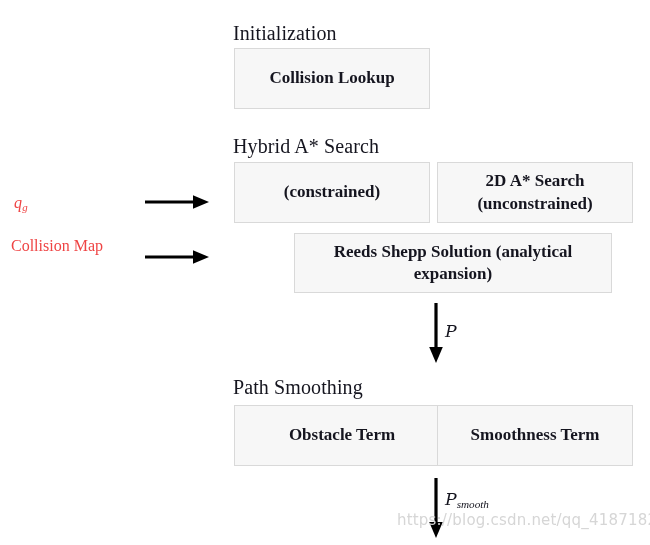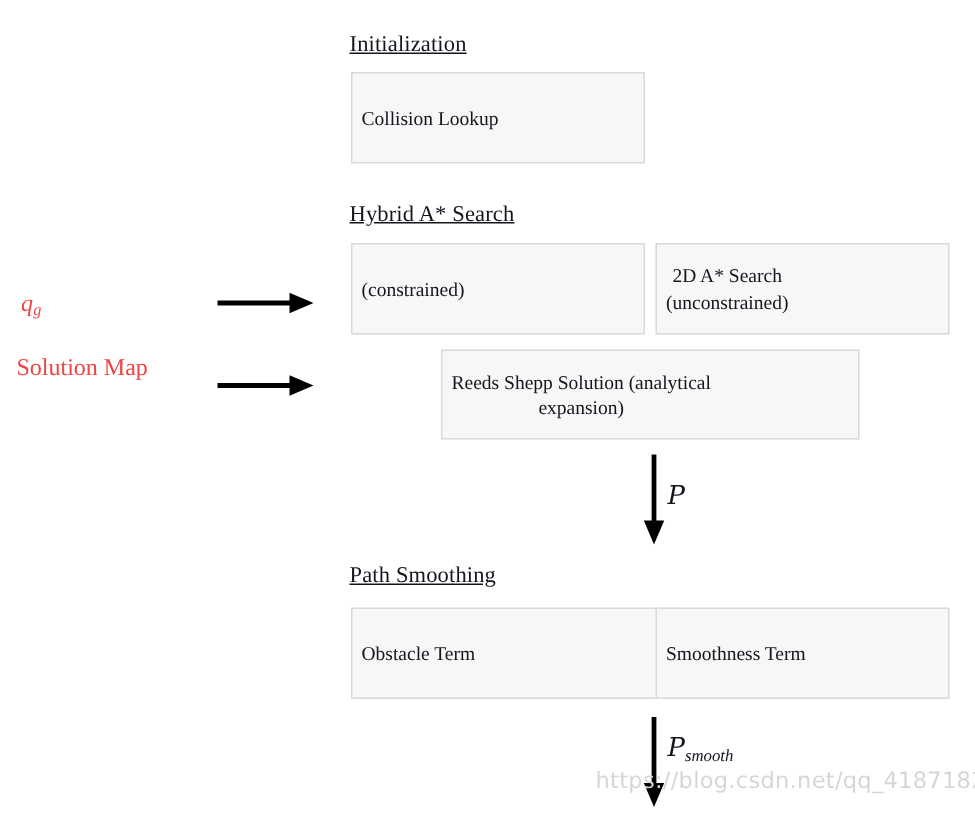--- a/index.html
+++ b/index.html
@@ -19,52 +19,53 @@
   .canvas {
     position: absolute;
     left: 0; top: 0;
     width: 650px;
     height: 545px;
   }
 
   
   .section-heading {
     position: absolute;
-    font-size: 15px;
+    font-size: 20px;
     line-height: 1;
     color: #15151f;
     white-space: nowrap;
     letter-spacing: 0.1px;
-    text-decoration: underline;
   }
   .heading-init   { left: 233px; top: 23px; }
   .heading-hybrid { left: 233px; top: 136px; }
   .heading-smooth { left: 233px; top: 377px; }
 
   
   .box {
     position: absolute;
     box-sizing: border-box;
     background: #f7f7f7;
     border: 1px solid #d9d9d9;
     display: flex;
     align-items: center;
+    justify-content: center;
     text-align: center;
-    font-size: 13px;
+    font-size: 17px;
     line-height: 1.32;
     color: #15151f;
     padding: 2px 6px;
+    font-weight: bold;
   }
   .box span { display: block; }
 
   .box-collision { left: 234px; top: 48px;  width: 196px; height: 61px; }
   .box-distance  { left: 437px; top: 48px;  width: 196px; height: 61px; }
   .box-reeds     { left: 234px; top: 162px; width: 196px; height: 61px; }
   .box-astar     { left: 437px; top: 162px; width: 196px; height: 61px; }
-  .box-rssol     { left: 294px; top: 233px; width: 279px; height: 60px; }
+  .box-rssol     { left: 294px; top: 233px; width: 318px; height: 60px; }
   .box-obstacle  { left: 234px; top: 405px; width: 216px; height: 61px; }
   .box-smoothness{ left: 437px; top: 405px; width: 196px; height: 61px; }
 
   
   .input-label {
     position: absolute;
     font-size: 16px;
     line-height: 1;
     color: #ef4444;
     white-space: nowrap;
@@ -163,21 +164,21 @@
     <div>
       <span>Reeds Shepp Solution (analytical</span>
       <span>expansion)</span>
     </div>
   </div>
 
   <div class="input-label label-qg">
     <span class="mathvar"><span>q</span><sub>g</sub></span>
   </div>
 
-  <div class="input-label label-obsmap">Solution Map</div>
+  <div class="input-label label-obsmap">Collision Map</div>
 
   <svg class="arrow-svg arrow-h-1" width="70" height="18" viewBox="0 0 70 18">
     <line x1="2" y1="9" x2="53" y2="9" stroke="#000000" stroke-width="3.2"></line>
     <polygon points="50,2.2 66,9 50,15.8" fill="#000000"></polygon>
   </svg>
 
   <svg class="arrow-svg arrow-h-2" width="70" height="18" viewBox="0 0 70 18">
     <line x1="2" y1="9" x2="53" y2="9" stroke="#000000" stroke-width="3.2"></line>
     <polygon points="50,2.2 66,9 50,15.8" fill="#000000"></polygon>
   </svg>

